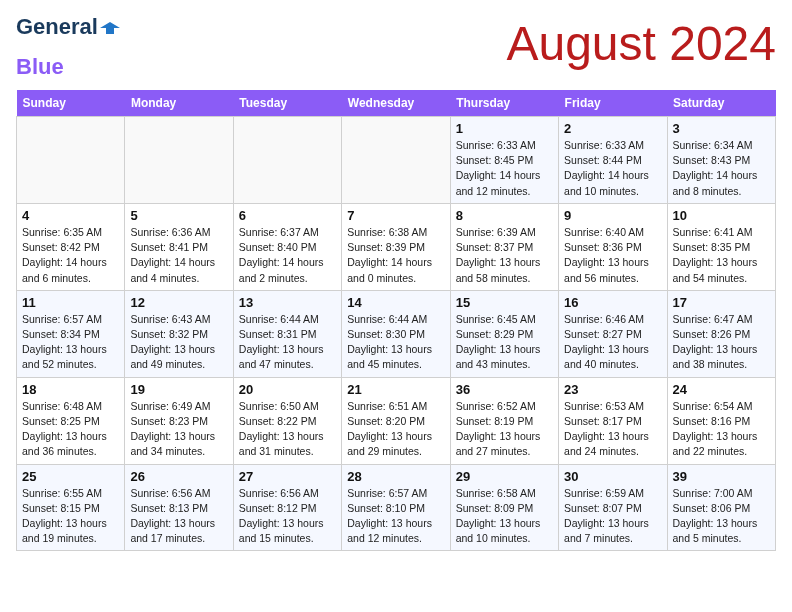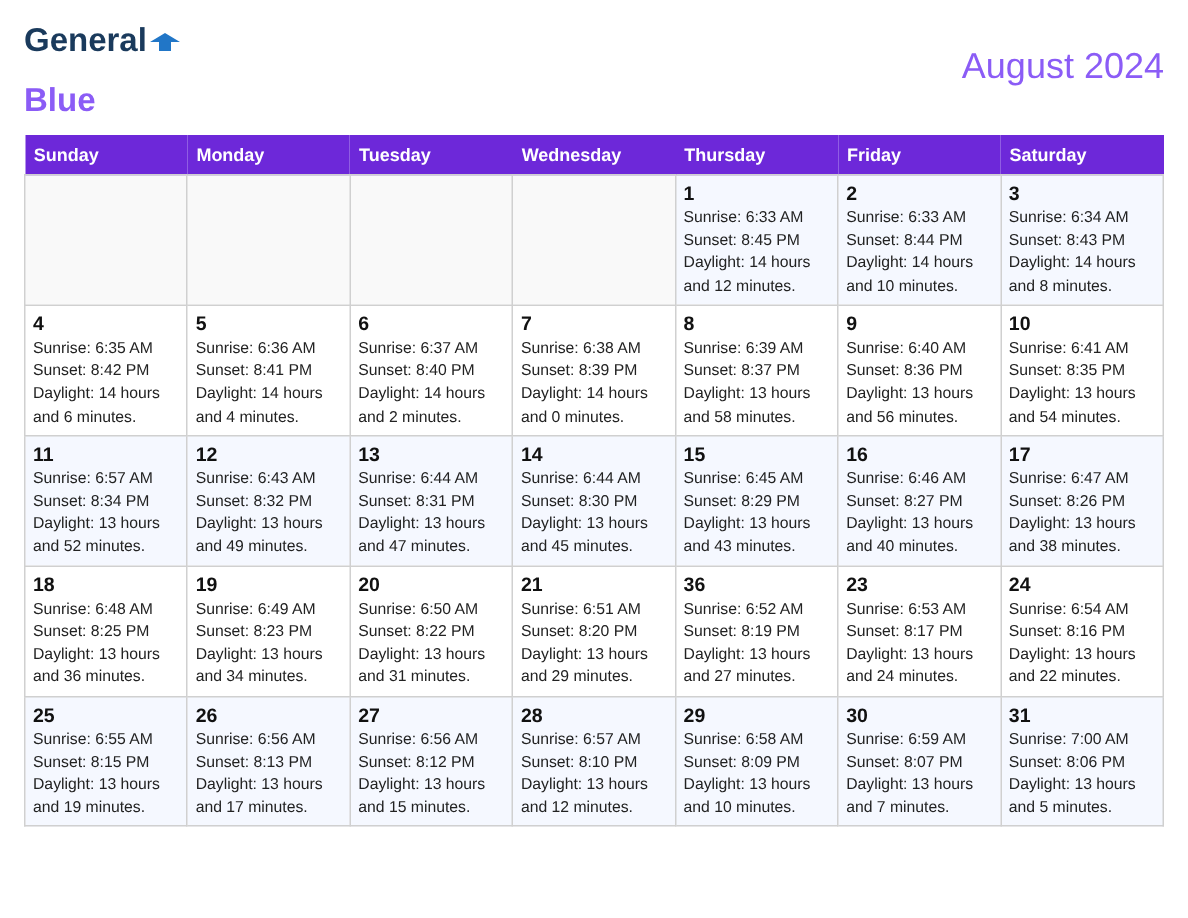--- a/index.html
+++ b/index.html
@@ -29,36 +29,35 @@
       line-height: 1;
     }
     .logo-row {
       display: flex;
       align-items: center;
     }
     .title-area {
       text-align: right;
     }
     .month-year {
-      font-size: 24px;
-      color: #8b5cf6;
+      font-size: 48px;
+      color: #b91c1c;
       font-weight: 300;
-      margin-top: 15px;
     }
     .location {
       font-size: 16px;
       color: #444;
     }
     table {
       width: 100%;
       border-collapse: collapse;
       font-size: 11px;
     }
     thead tr th {
-      background: #6d28d9;
+      background: #8b5cf6;
       color: #fff;
       text-align: left;
       padding: 6px 6px;
       font-size: 12px;
       font-weight: 600;
     }
     tbody tr td {
       border: 1px solid #d0d0d0;
       vertical-align: top;
       padding: 4px 5px;
@@ -338,21 +337,21 @@
 and 10 minutes.</div>
         </td>
         <td>
           <div class="day-num">30</div>
           <div class="day-info" style="white-space: pre-line;">Sunrise: 6:59 AM
 Sunset: 8:07 PM
 Daylight: 13 hours
 and 7 minutes.</div>
         </td>
         <td>
-          <div class="day-num">31</div>
+          <div class="day-num">39</div>
           <div class="day-info" style="white-space: pre-line;">Sunrise: 7:00 AM
 Sunset: 8:06 PM
 Daylight: 13 hours
 and 5 minutes.</div>
         </td>
       </tr>
     </tbody>
 </table>
 
 </body></html>

